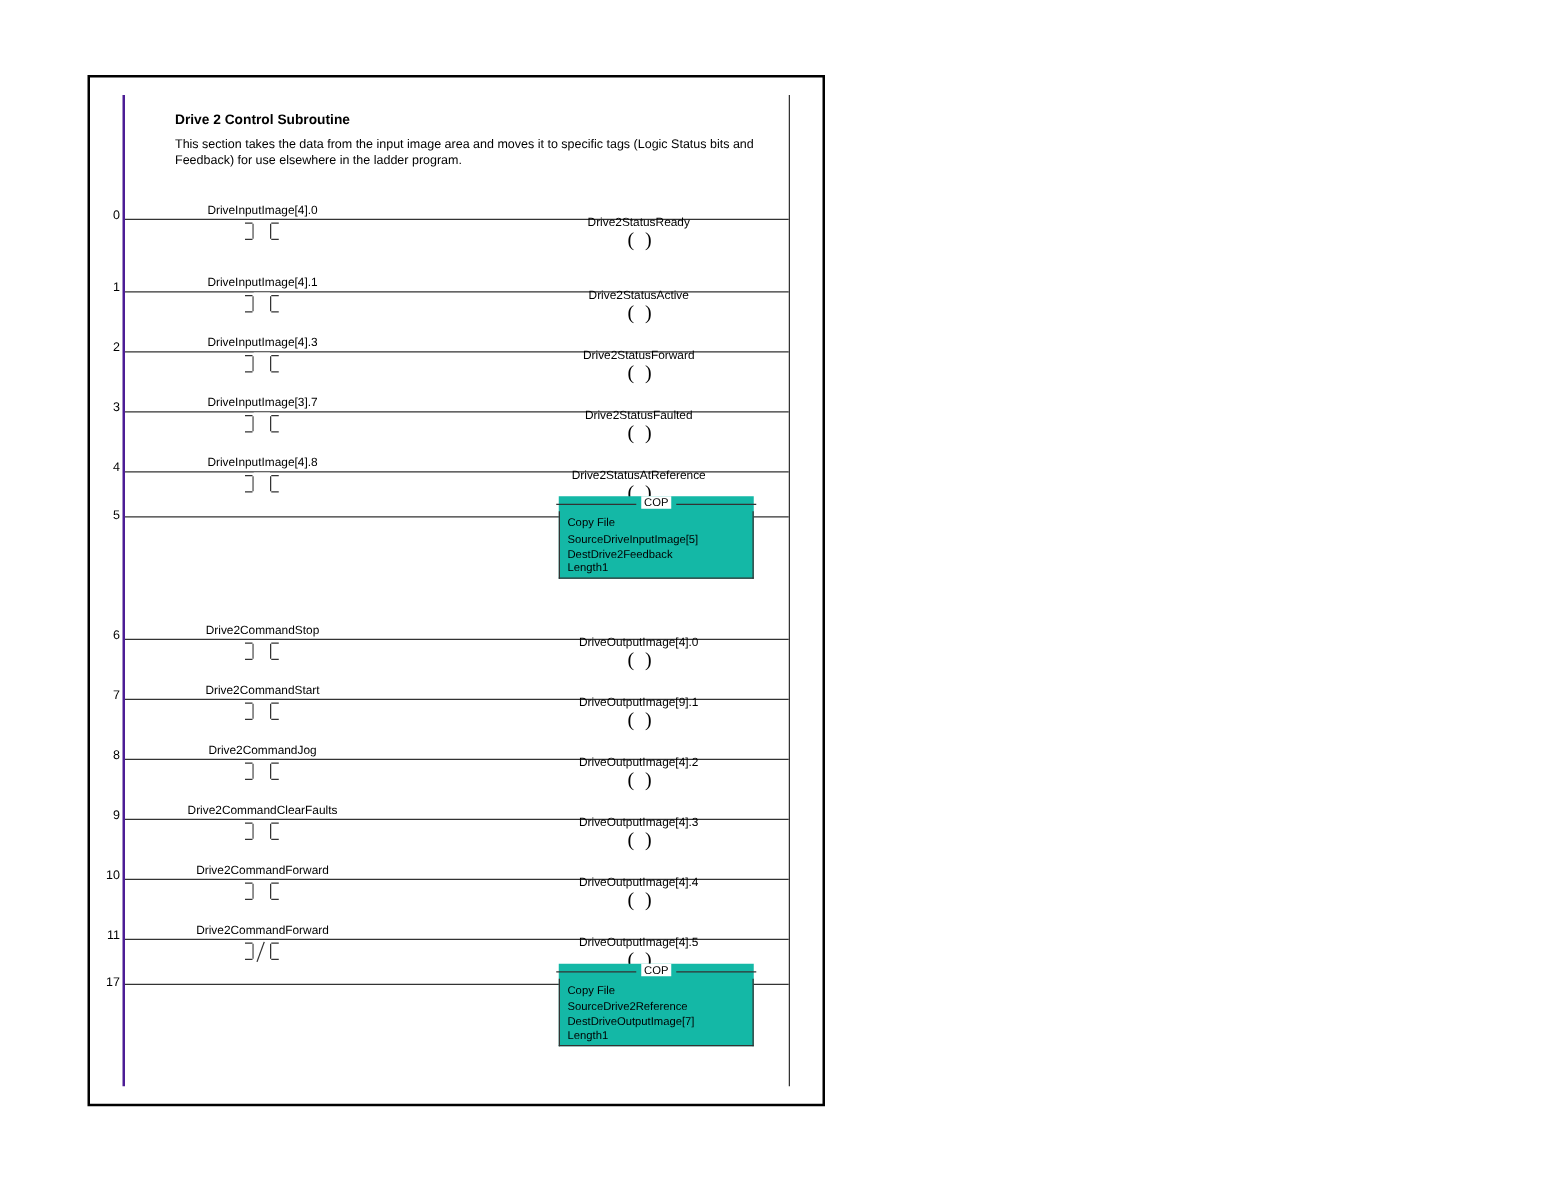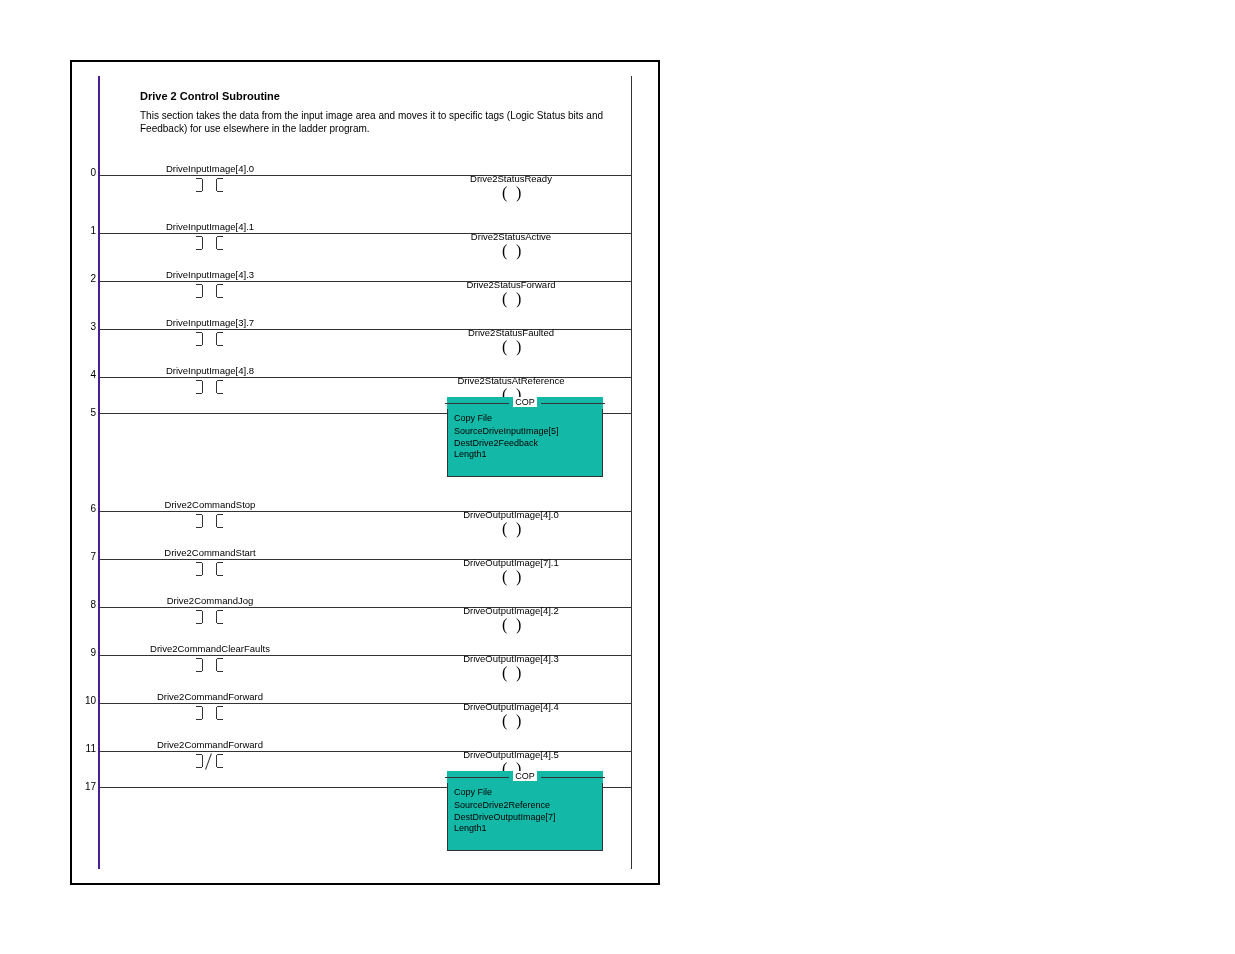--- a/index.html
+++ b/index.html
@@ -210,21 +210,21 @@
   .cop .head::before { left: -2px; width: 64px; }
   .cop .head::after  { right: -2px; width: 64px; }
   .cop .head .txt {
     position: relative;
     background: #fff;
     padding: 0 2px;
   }
   .cop .box {
     border: 1px solid #333;
     border-top: none;
-    padding: 4px 6px 16px 6px;
+    padding: 4px 6px 2px 6px;
     font-size: 9px;
     line-height: 1.25;
   }
   .cop .box .row {
     display: flex;
     justify-content: space-between;
   }
   .cop .box .row .l { flex: 0 0 auto; }
   .cop .box .row .r { flex: 1 1 auto; }
   .cop .box .title-row {
@@ -404,21 +404,21 @@
           <div class="lbl">Drive2CommandStart</div>
           <div class="sym">
               <span class="mask"></span>
               <span class="cap-l"></span>
               <span class="cap-r"></span>
               <span class="cap-lb"></span>
               <span class="cap-rb"></span>
             </div>
         </div>
         <div class="coil">
-          <div class="lbl">DriveOutputImage[7].1</div>
+          <div class="lbl">DriveOutputImage[9].1</div>
           <div class="sym">
               <span class="paren l">(</span>
               <span class="paren r">)</span>
             </div>
         </div>
       </div>
 
       <div class="rung short">
         <div class="rung-num">8</div>
         <div class="rail-line"></div>

